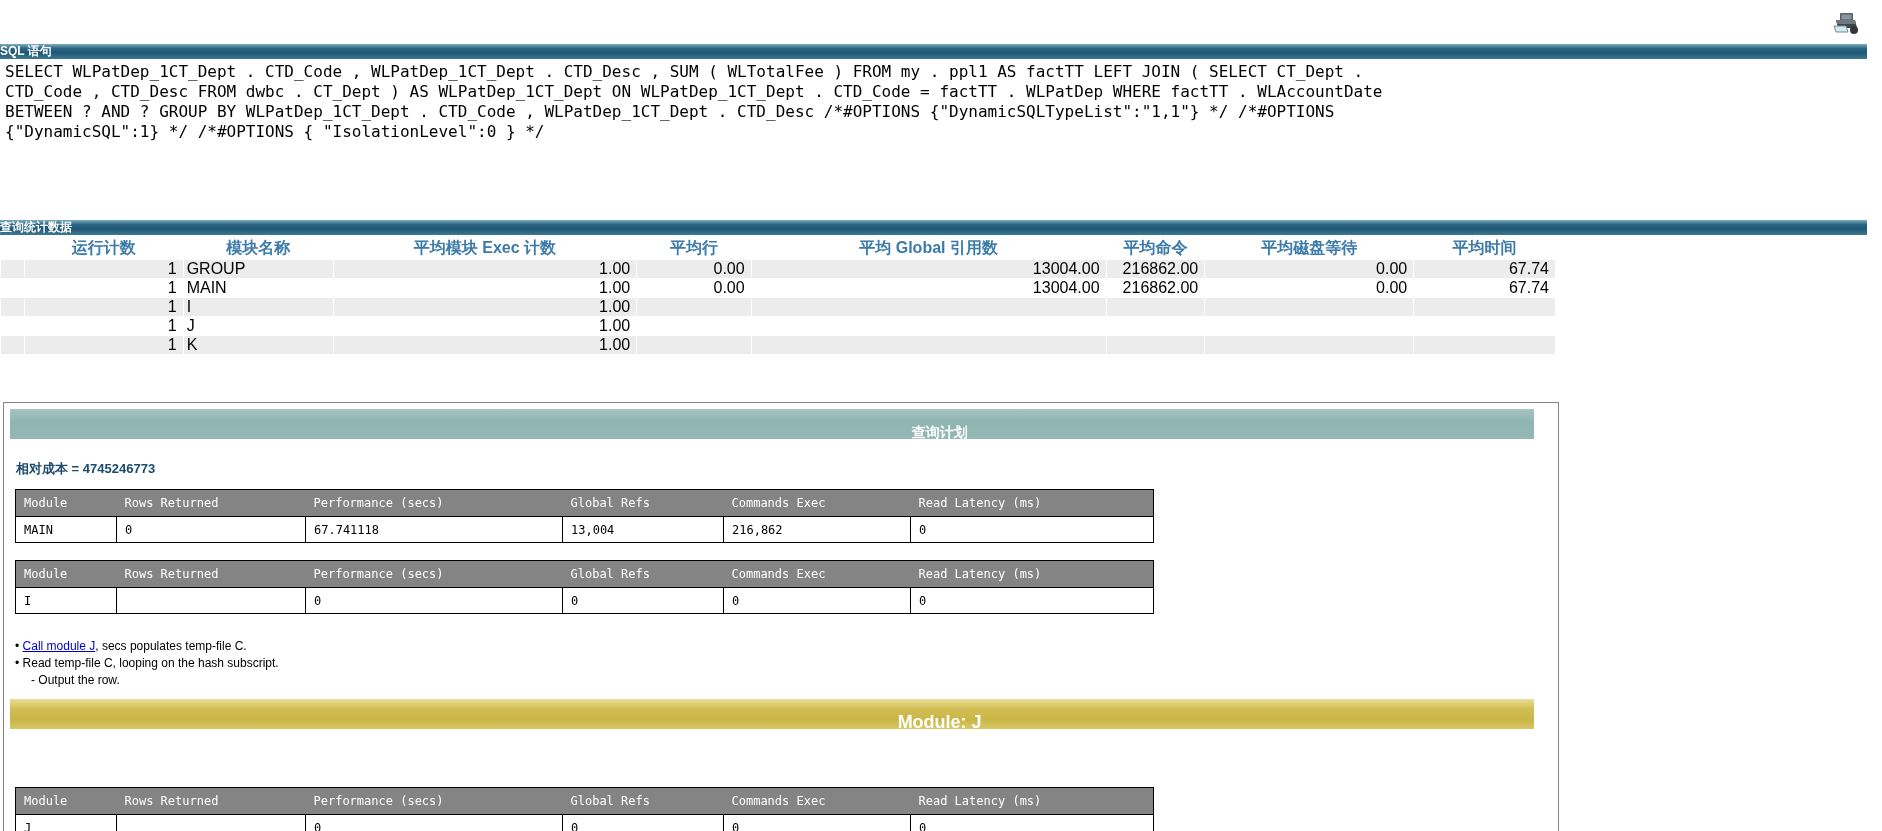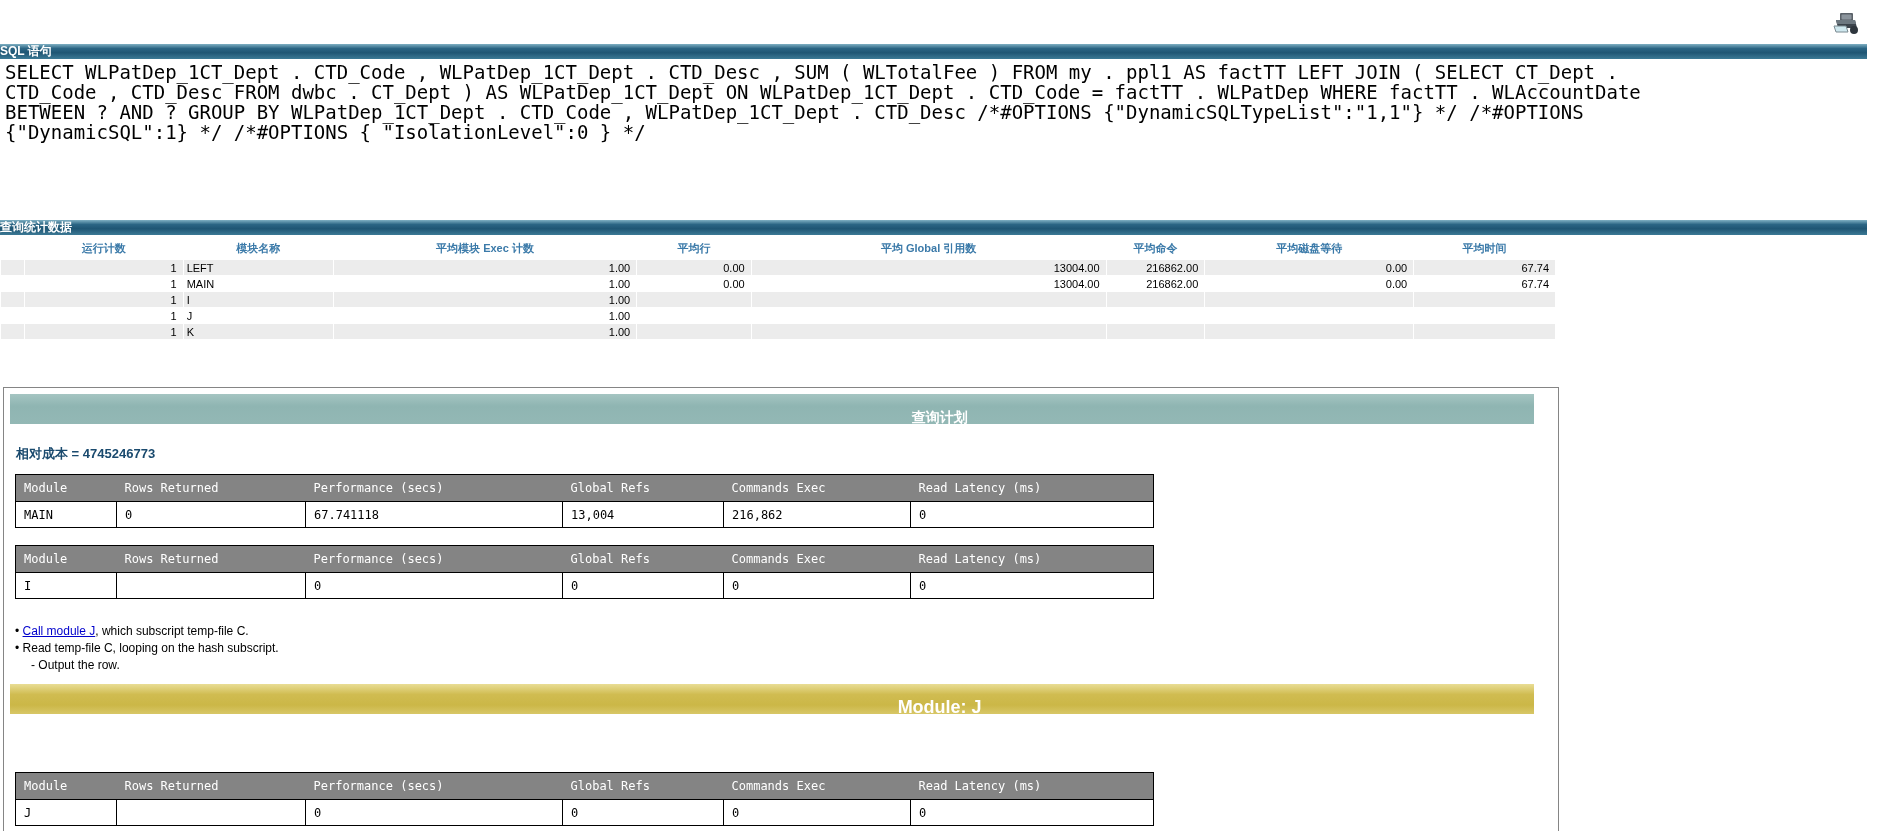--- a/index.html
+++ b/index.html
@@ -13,28 +13,28 @@
   .printer { position:absolute; top:12px; right:22px; width:28px; height:24px; cursor:pointer; }
 
   
   .tealbar { width:1867px; height:15px;
              background:linear-gradient(180deg,#7fb0c3 0%,#2b6584 30%,#1f5674 58%,#3c7995 100%); }
   .tealbar span { display:block; text-align:left; color:#fff; font-weight:bold;
                   font-size:12px; line-height:15px; }
 
   
   .sql-text { margin:3px 0 0 5px; font-family:"DejaVu Sans Mono", monospace;
-              font-size:19px; color:#000; }
+              font-size:16px; color:#000; }
   .sql-text div { white-space:pre; line-height:20px; }
 
   .spacer-a { height:78px; }
 
   
   table.stats { width:1556px; table-layout:fixed; border-collapse:separate; border-spacing:1px;
-                margin-top:2px; font-size:11px; }
+                margin-top:2px; font-size:16px; }
   .stats th { color:#3b7aa9; font-weight:bold; text-align:center; height:21px;
               background:#fff; overflow:hidden; white-space:nowrap; }
   .stats td { height:15px; overflow:hidden; white-space:nowrap; padding:0 6px; }
   .stats tbody tr:nth-child(odd)  td { background:#ececec; }
   .stats tbody tr:nth-child(even) td { background:#ffffff; }
   .stats .c0 { width:22px; }  .stats .c1 { width:150px; } .stats .c2 { width:142px; }
   .stats .c3 { width:288px; } .stats .c4 { width:108px; } .stats .c5 { width:337px; }
   .stats .c6 { width:93px; }  .stats .c7 { width:198px; } .stats .c8 { width:134px; }
   .stats td.c1,.stats td.c3,.stats td.c4,.stats td.c5,
   .stats td.c6,.stats td.c7,.stats td.c8 { text-align:right; }
@@ -118,21 +118,21 @@
         <th class="c5">平均 Global 引用数</th>
         <th class="c6">平均命令</th>
         <th class="c7">平均磁盘等待</th>
         <th class="c8">平均时间</th>
       </tr>
     </thead>
     <tbody>
       <tr>
         <td class="c0">&nbsp;</td>
         <td class="c1">1</td>
-        <td class="c2">LEFT</td>
+        <td class="c2">GROUP</td>
         <td class="c3">1.00</td>
         <td class="c4">0.00</td>
         <td class="c5">13004.00</td>
         <td class="c6">216862.00</td>
         <td class="c7">0.00</td>
         <td class="c8">67.74</td>
       </tr>
       <tr>
         <td class="c0">&nbsp;</td>
         <td class="c1">1</td>
@@ -230,21 +230,21 @@
           <td class="m1">&nbsp;</td>
           <td class="m2">0</td>
           <td class="m3">0</td>
           <td class="m4">0</td>
           <td class="m5">0</td>
         </tr>
       </tbody>
     </table>
 
   <div class="plan-steps">
-    <div class="step"><span>•</span> <a>Call module J</a><span>, which subscript temp-file C.</span></div>
+    <div class="step"><span>•</span> <a>Call module J</a><span>, secs populates temp-file C.</span></div>
     <div class="step"><span>•</span> <span>Read temp-file C, looping on the hash subscript.</span></div>
     <div class="step indent"><span>- Output the row.</span></div>
   </div>
 
   <div class="inbar goldbar">
     <span>Module: J</span>
   </div>
 
   <table class="module t3">
       <thead>

